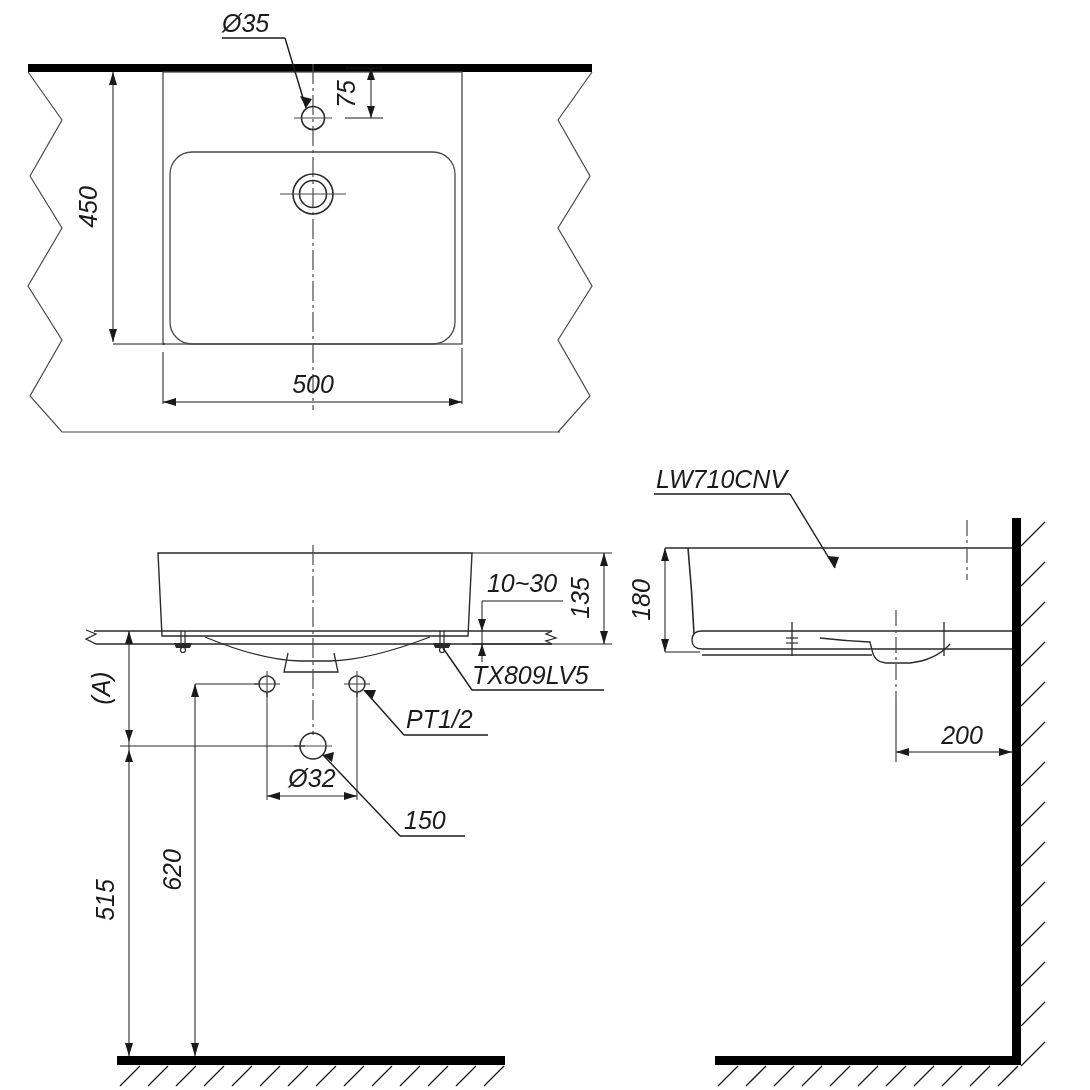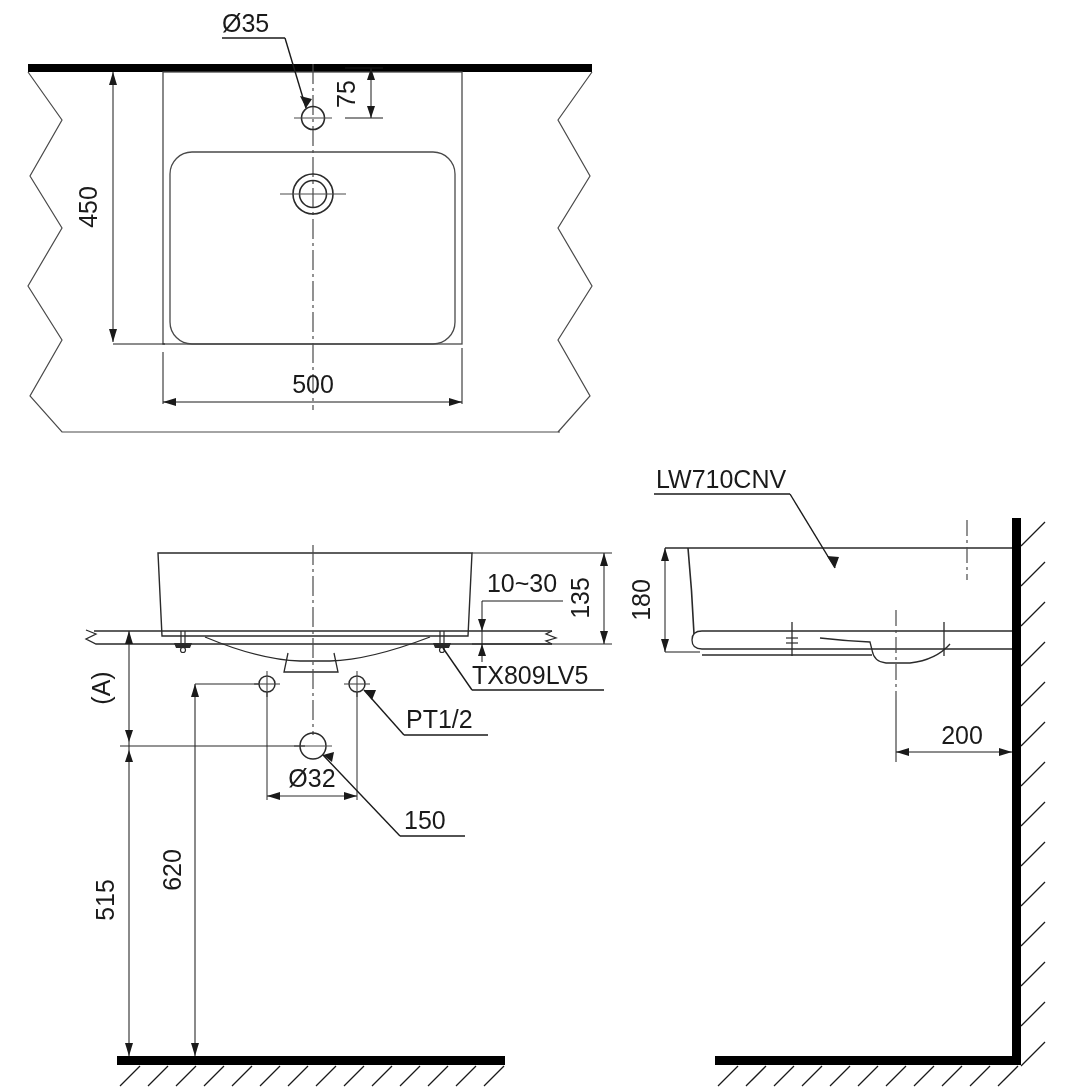--- a/index.html
+++ b/index.html
@@ -1,17 +1,17 @@
 <!DOCTYPE html>
 <html><head>
 <meta charset="utf-8">
 <style>
   html,body{margin:0;padding:0;background:#ffffff;}
   body{width:1090px;height:1090px;font-family:"Liberation Sans",sans-serif;overflow:hidden;}
-  #sheet{position:relative;width:1090px;height:1090px;background:#fff;}
+  #sheet{position:relative;width:1090px;height:1090px;background:#fff;font-style:italic;}
   svg{display:block;}
   .dimtext{font-family:"Liberation Sans",sans-serif;font-size:25px;fill:#1a1a1a;}
   .labeltext{font-family:"Liberation Sans",sans-serif;font-size:25px;fill:#1a1a1a;}
 </style>
 </head>
 <body>
 
 <div id="sheet">
 <svg width="1090" height="1090" viewBox="0 0 1090 1090" xmlns="http://www.w3.org/2000/svg">
 

